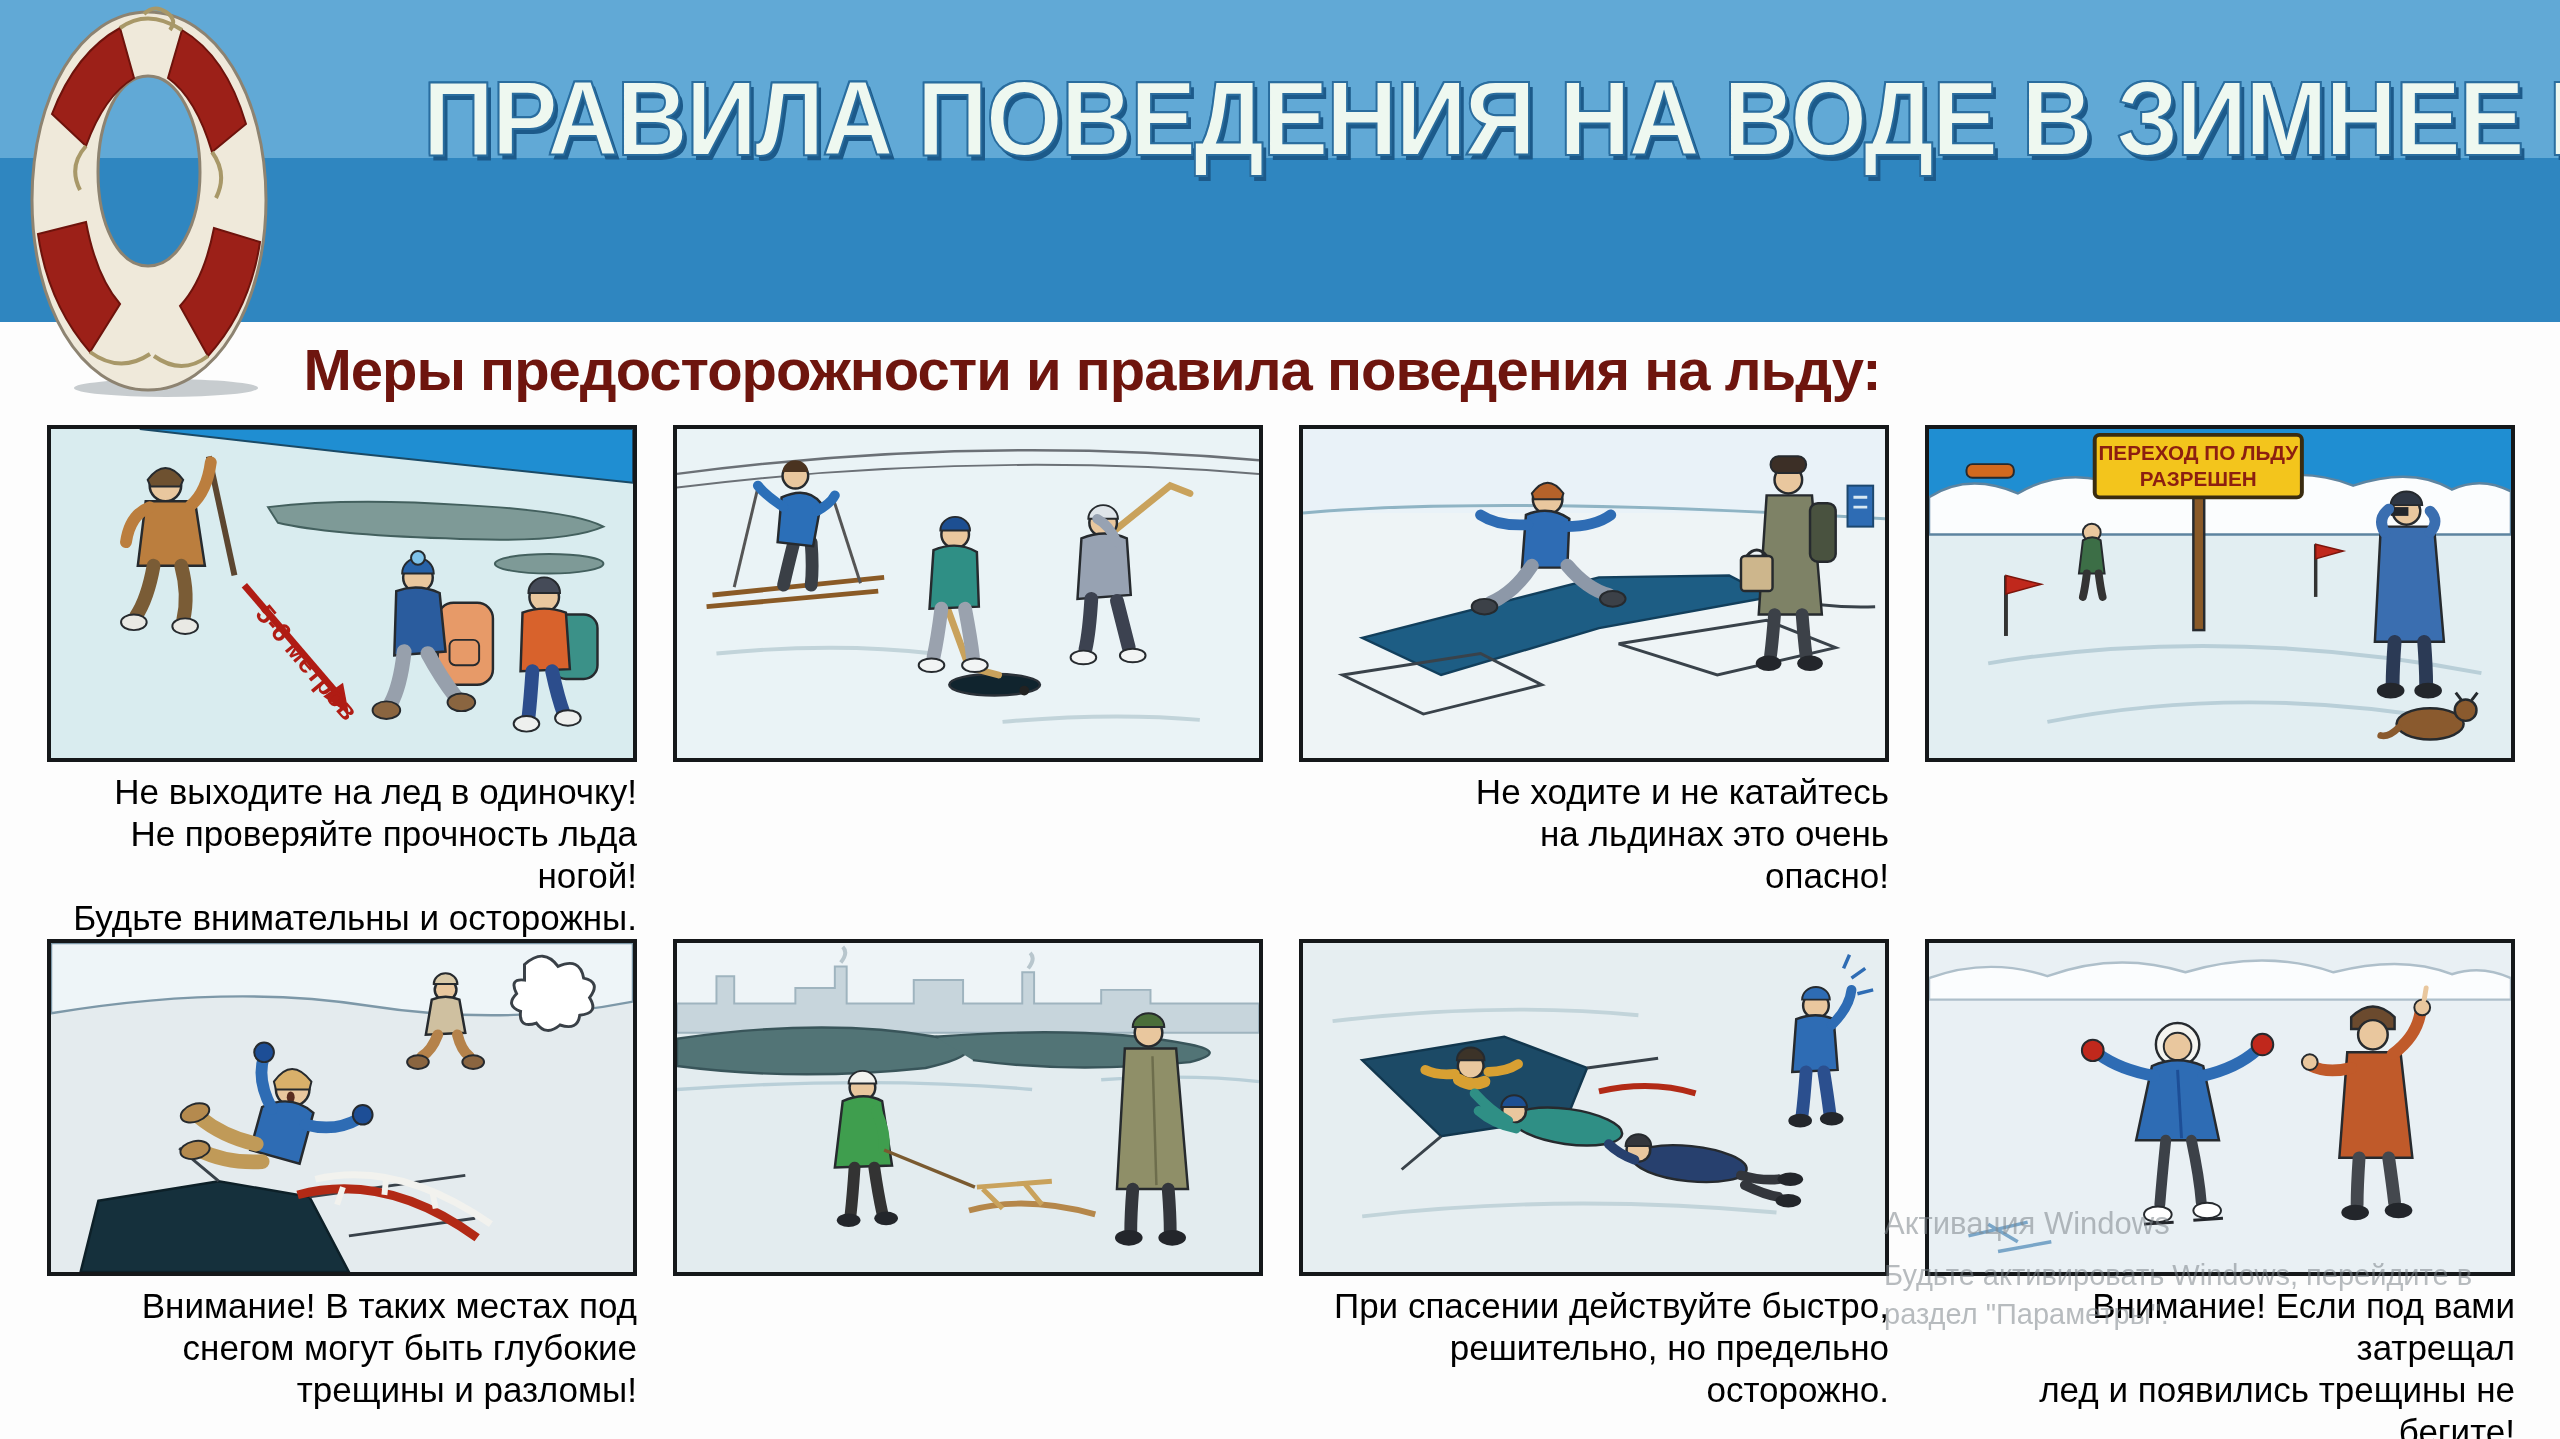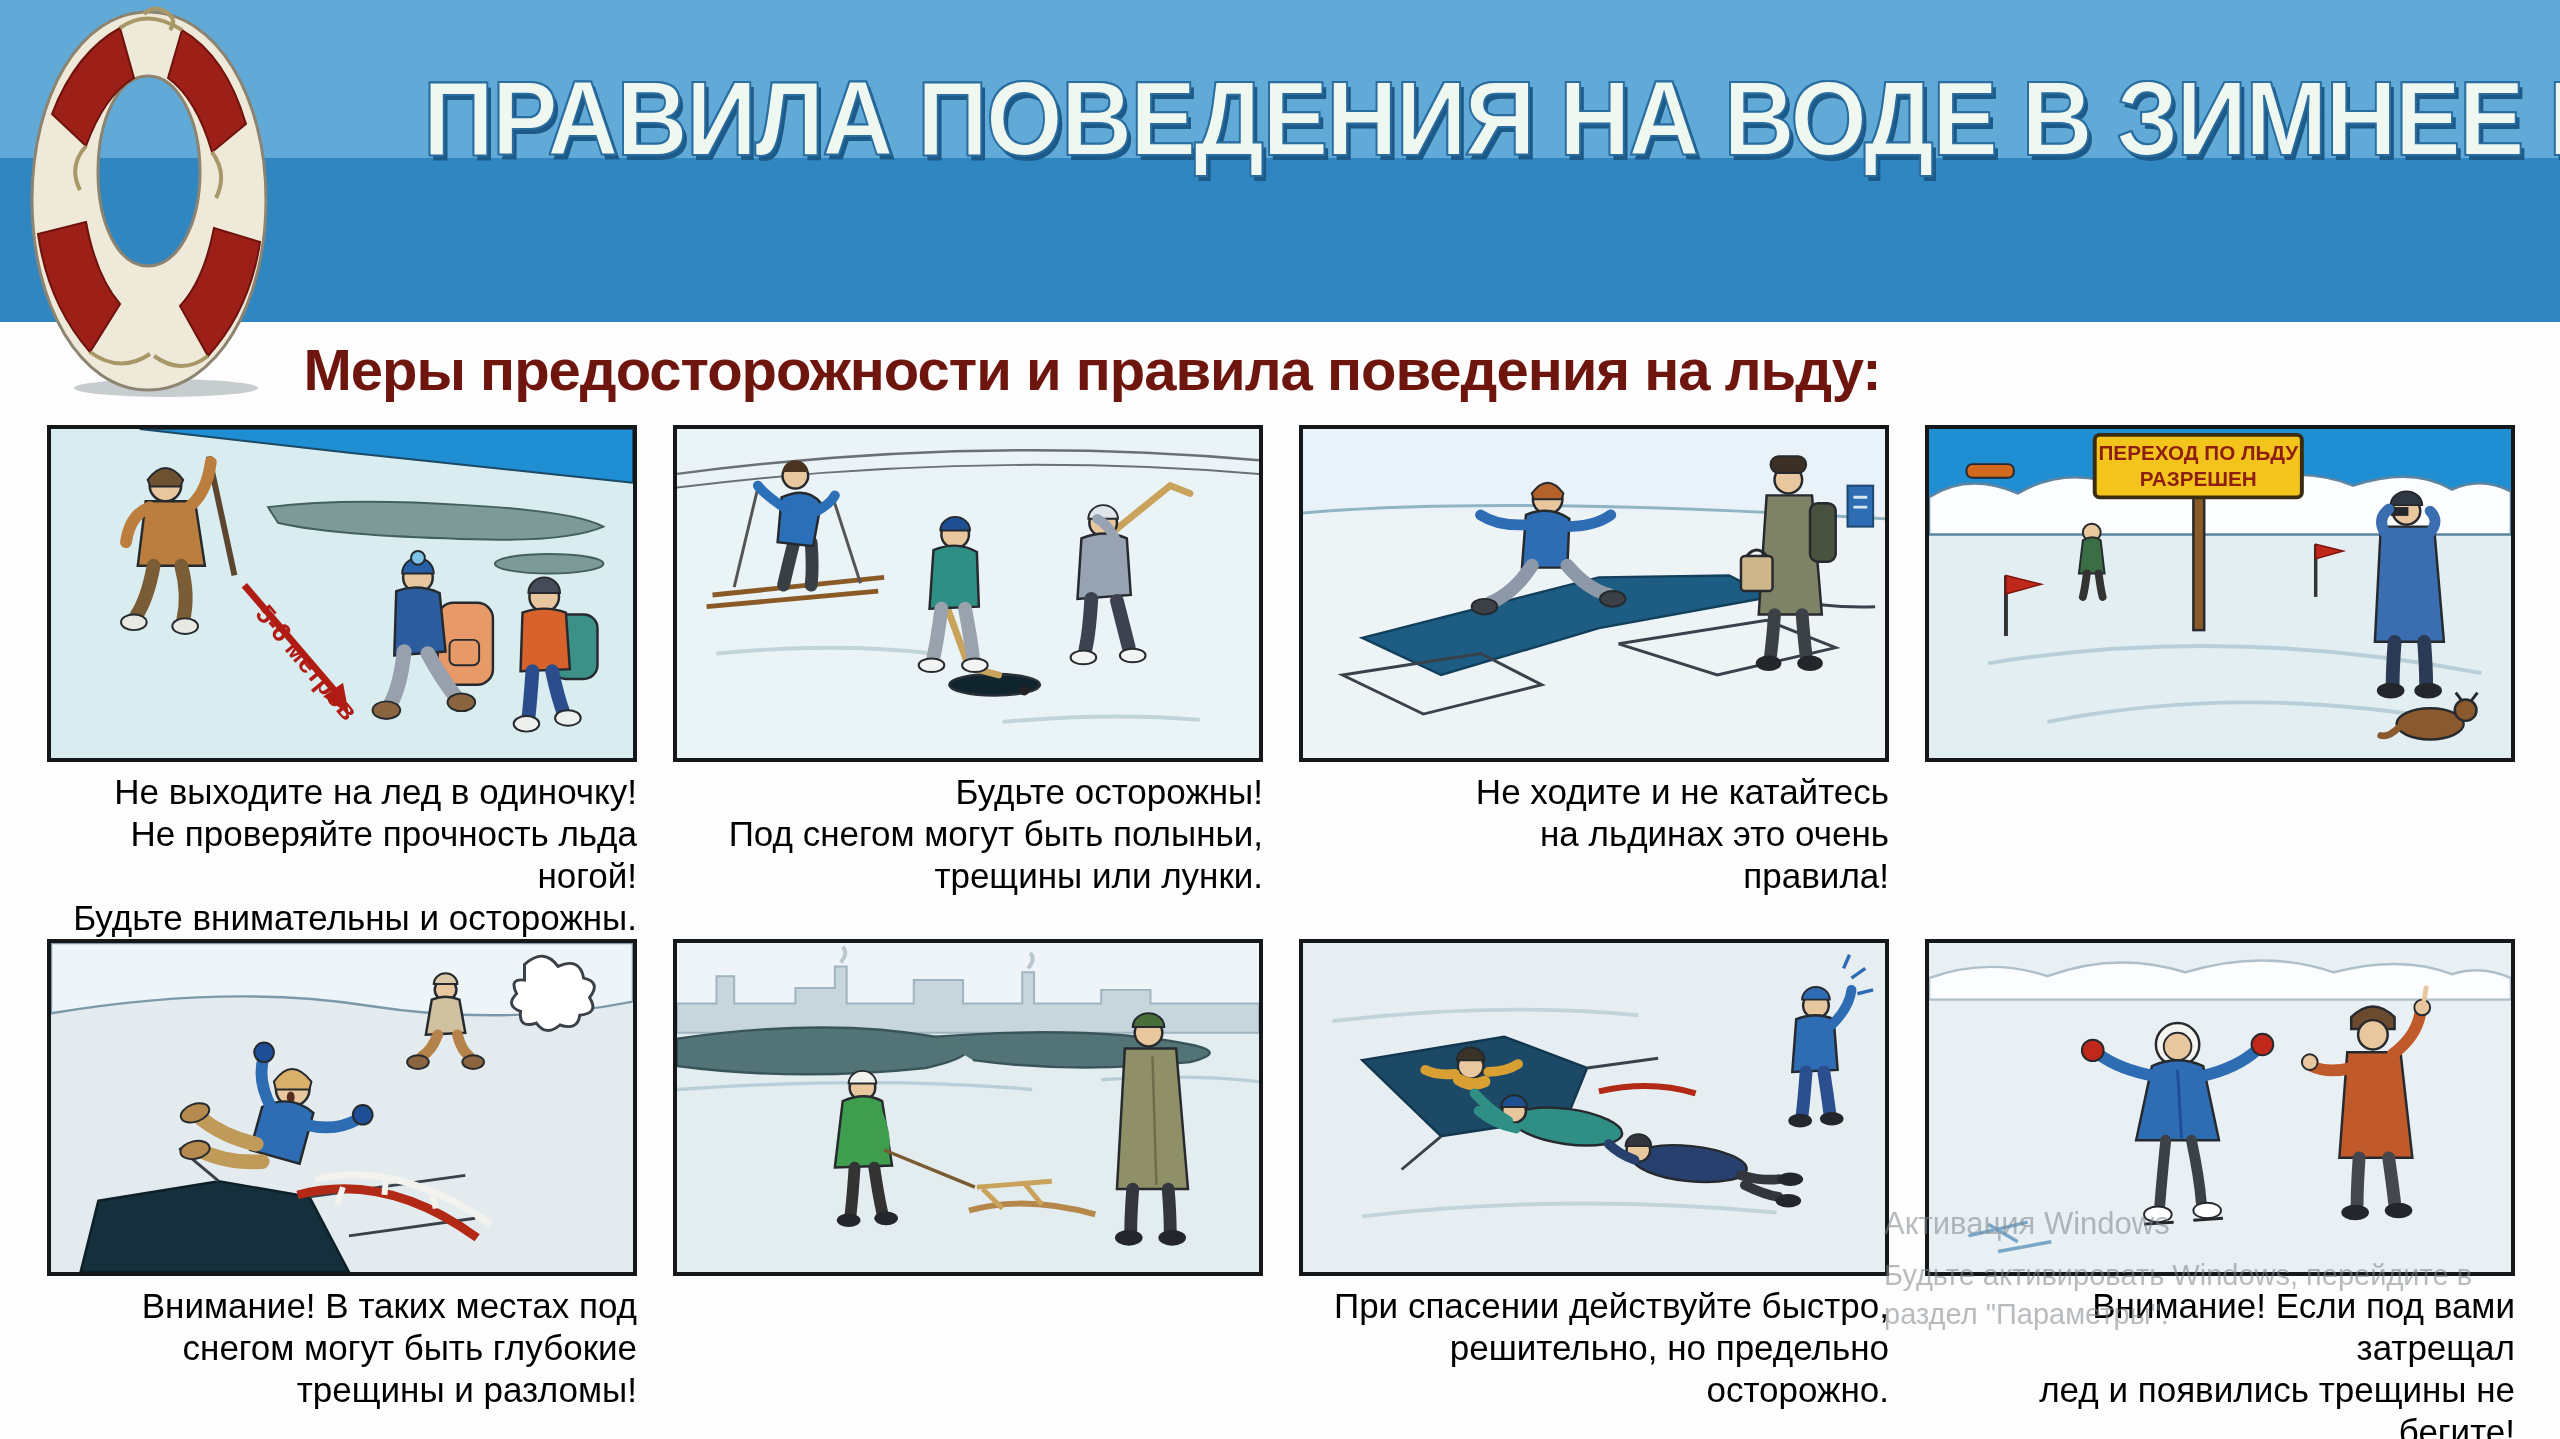--- a/index.html
+++ b/index.html
@@ -137,23 +137,20 @@
           <path d="M417,92 a15,14 0 0 1 30,0 z" fill="#dfe5ea" stroke="#262a2e" stroke-width="2"></path>
           <path d="M410,112 q24,-10 46,0 l4,58 -54,4 z" fill="#97a2b2" stroke="#262a2e" stroke-width="2.5"></path>
           <path d="M446,116 q-8,-18 -20,-24" stroke="#97a2b2" stroke-width="10" fill="none" stroke-linecap="round"></path>
           <path d="M420,174 q-2,34 -6,52" stroke="#3c4250" stroke-width="14" fill="none" stroke-linecap="round"></path>
           <path d="M446,176 q8,32 12,48" stroke="#3c4250" stroke-width="14" fill="none" stroke-linecap="round"></path>
           <ellipse cx="412" cy="234" rx="13" ry="7" fill="#f2f4f4" stroke="#262a2e" stroke-width="2"></ellipse>
           <ellipse cx="462" cy="232" rx="13" ry="7" fill="#f2f4f4" stroke="#262a2e" stroke-width="2"></ellipse>
           <circle cx="352" cy="268" r="5" fill="#222"></circle>
         </svg>
       </div>
-      <div class="panel-caption">Будьте осторожны!
-Под снегом могут быть полыньи,
-трещины или лунки.</div>
     </div>
 
     <div class="panel">
       <div class="panel-image">
         <svg width="582" height="329" viewBox="0 0 590 337" preserveAspectRatio="none">
           <rect width="590" height="337" fill="#eef4f6"></rect>
           <rect width="590" height="86" fill="#e9f2f8"></rect>
           <path d="M0,86 Q200,68 590,92" stroke="#8fb4c4" stroke-width="3" fill="none"></path>
           <polygon points="60,214 300,152 432,150 474,172 300,204 140,252" fill="#1d5d84" stroke="#123f5c" stroke-width="2.5"></polygon>
           <path d="M40,252 L180,230 L242,262 L122,292 Z M320,220 L470,196 L540,224 L420,252 Z" fill="none" stroke="#39424a" stroke-width="3"></path>
@@ -175,21 +172,21 @@
           <path d="M450,130 q10,-12 20,0" stroke="#262a2e" stroke-width="3" fill="none"></path>
           <path d="M478,190 q-2,26 -4,42 M506,190 q2,26 4,42" stroke="#3c4148" stroke-width="13" fill="none" stroke-linecap="round"></path>
           <ellipse cx="472" cy="240" rx="13" ry="8" fill="#23262b"></ellipse>
           <ellipse cx="514" cy="240" rx="13" ry="8" fill="#23262b"></ellipse>
           <rect x="552" y="58" width="26" height="42" fill="#2e6cb4" stroke="#1c476e" stroke-width="2"></rect>
           <path d="M558,70 h14 M558,80 h14" stroke="#d8e8f2" stroke-width="3"></path>
         </svg>
       </div>
       <div class="panel-caption">Не ходите и не катайтесь
 на льдинах это очень
-правила!</div>
+опасно!</div>
     </div>
 
     <div class="panel">
       <div class="panel-image">
         <svg width="582" height="329" viewBox="0 0 590 337" preserveAspectRatio="none">
           <rect width="590" height="337" fill="#e2eef2"></rect>
           <rect width="590" height="70" fill="#1f8ed2"></rect>
           <path d="M0,70 q40,-26 90,-4 q50,-30 110,-6 q60,-24 120,-2 q55,-22 110,0 q60,-20 100,4 q30,-14 60,2 l0,44 L0,108 Z" fill="#fbfdfe" stroke="#5d84a0" stroke-width="2.5"></path>
           <path d="M60,240 Q300,200 560,250 M120,300 Q320,260 540,300" stroke="#b9cfd8" stroke-width="4" fill="none"></path>
           <rect x="38" y="36" width="48" height="14" rx="6" fill="#d2691e" stroke="#262a2e" stroke-width="2"></rect>

